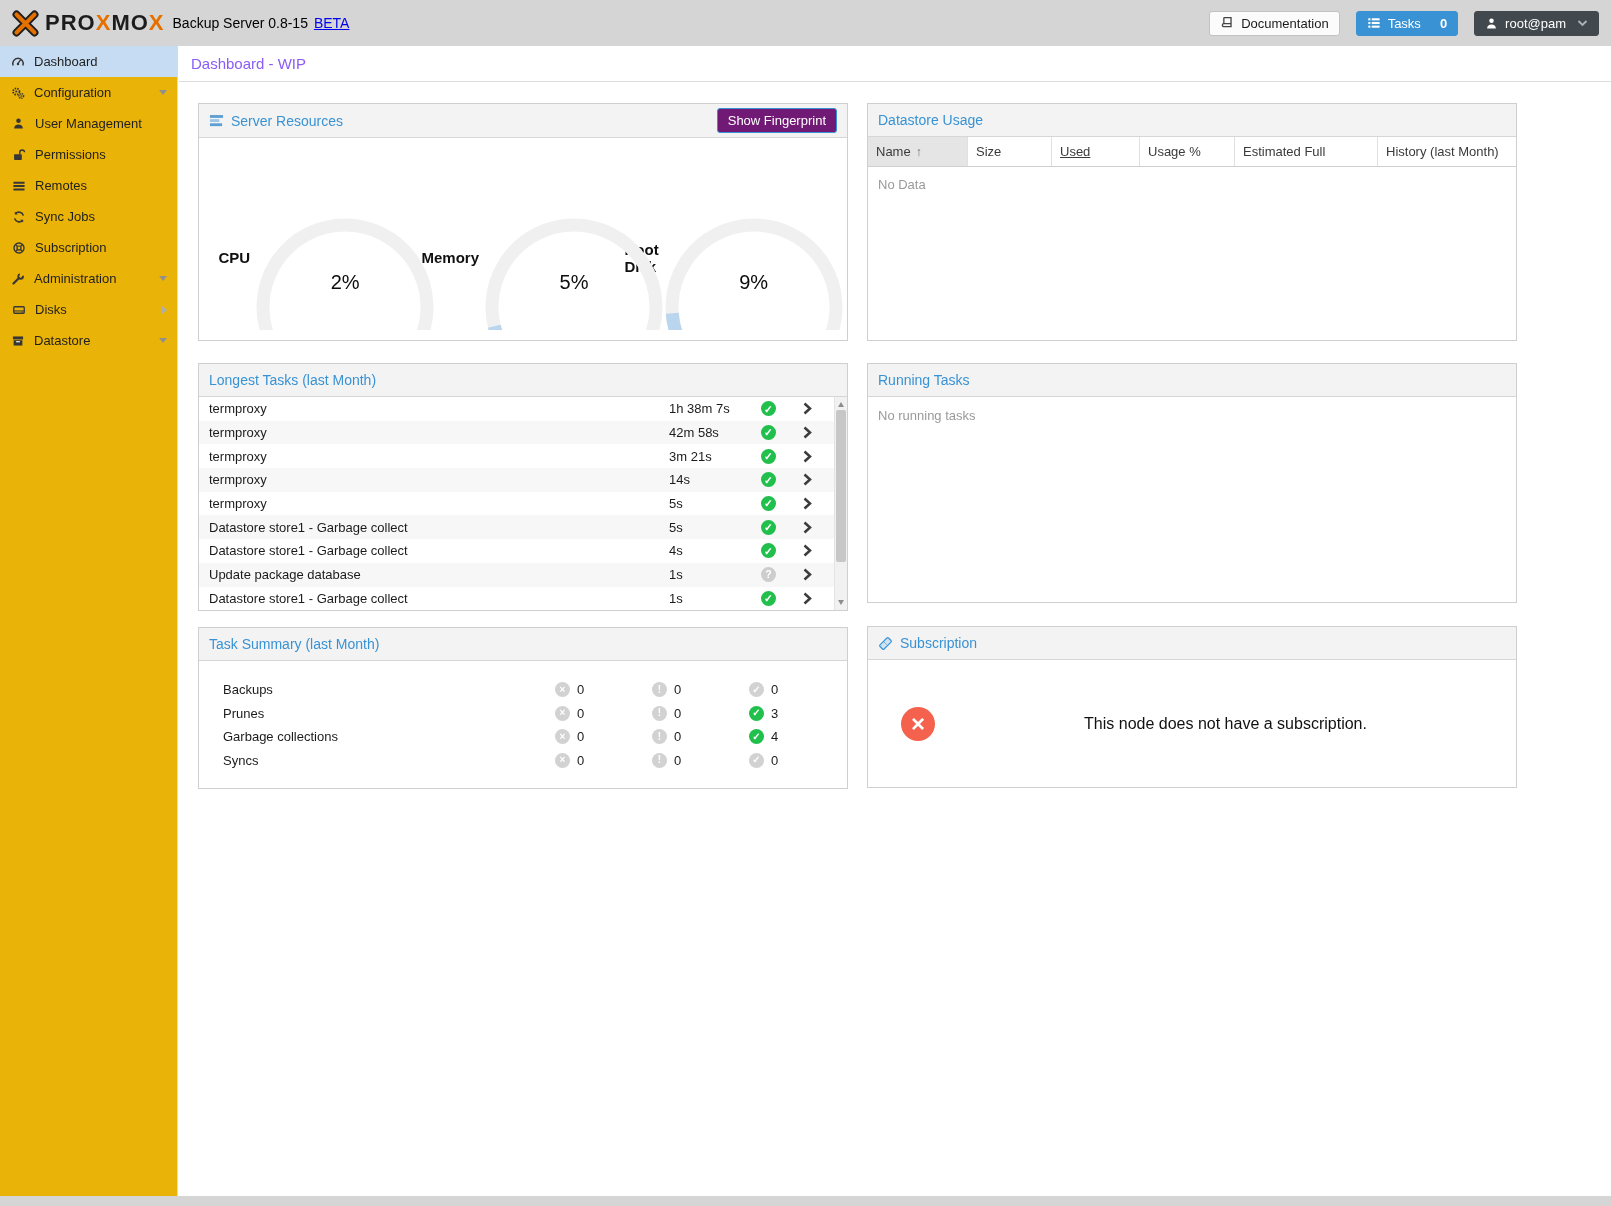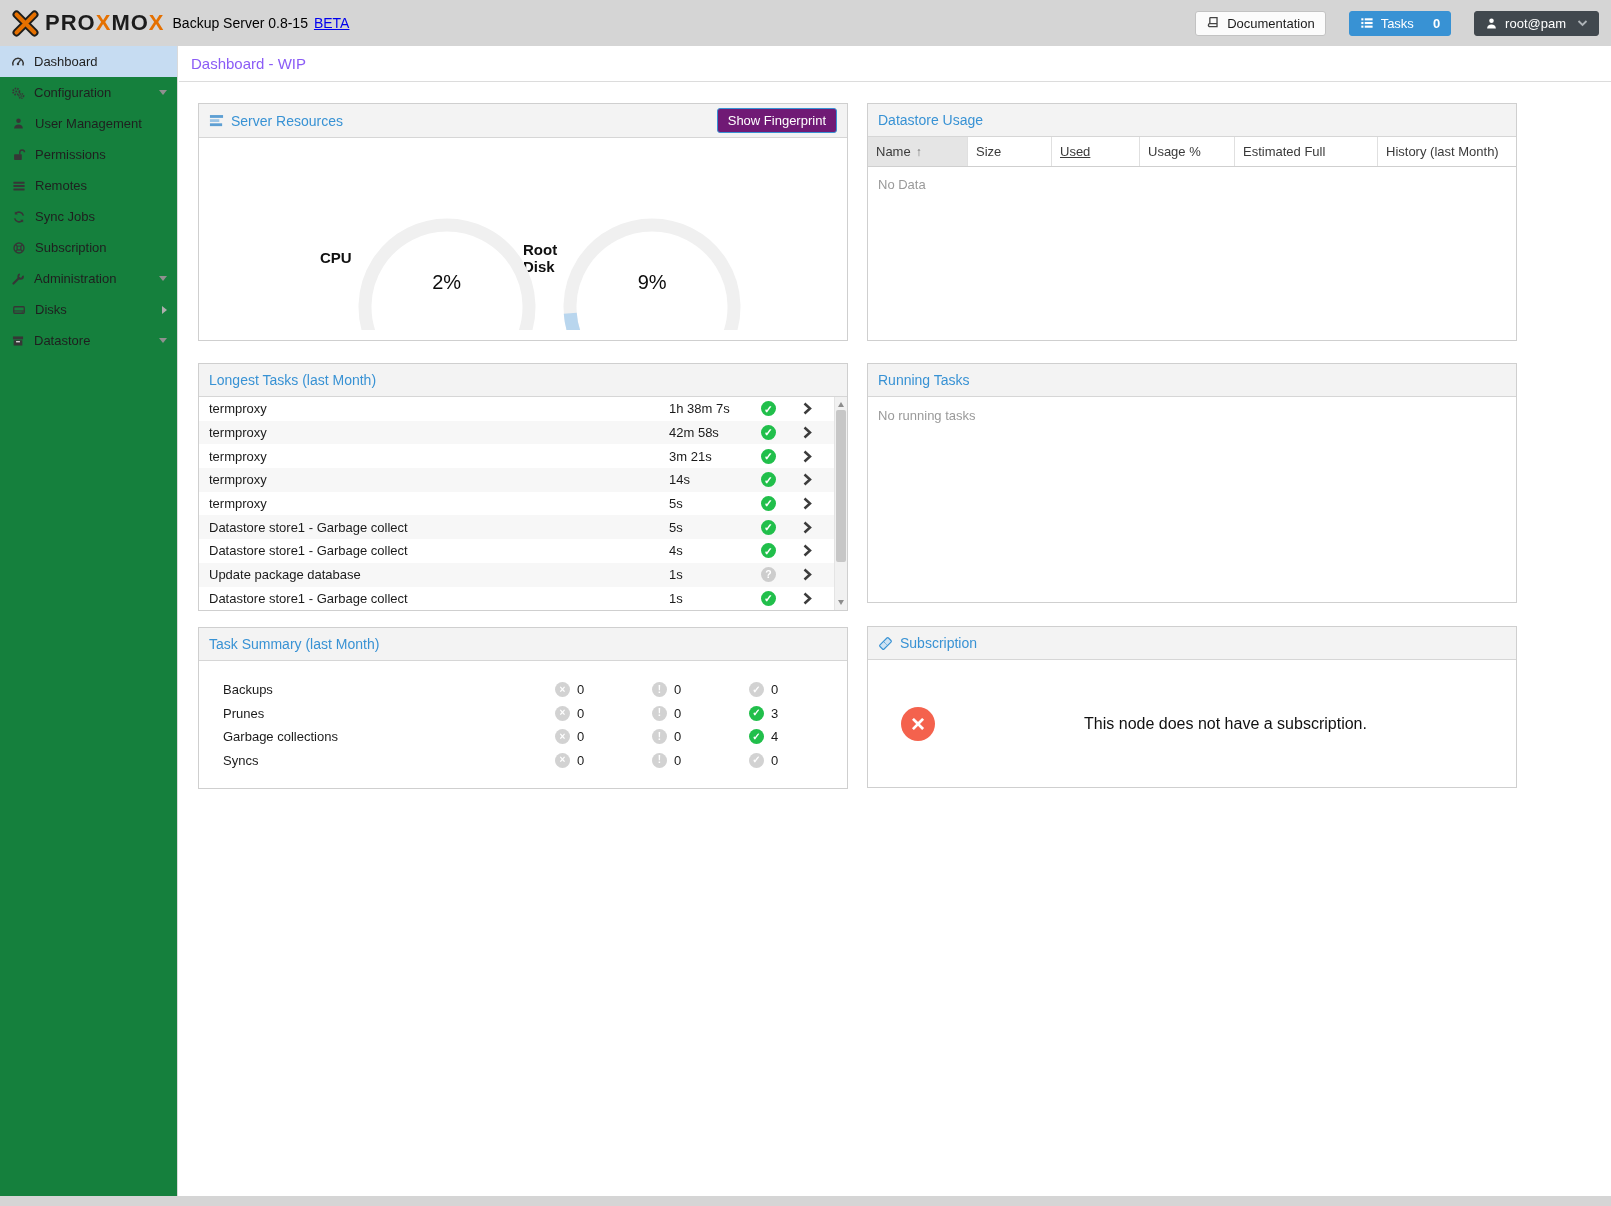--- a/index.html
+++ b/index.html
@@ -13,33 +13,33 @@
   .topbar {
     position:absolute; top:0; left:0; width:1611px; height:46px;
     background:#d5d5d5; display:flex; align-items:center; padding:0 12px;
   }
   .logo { display:flex; align-items:center; gap:6px; }
   .logo-mark { width:27px; height:27px; }
   .wordmark { font-weight:bold; font-size:22px; letter-spacing:1px; color:#1c1c1c; }
   .wordmark .ac { color:#e57000; }
   .product { font-size:14px; margin-left:8px; color:#000; }
   .beta-link { font-size:14px; margin-left:6px; color:#0000ee; text-decoration:underline; cursor:pointer; }
-  .topbar-right { margin-left:auto; display:flex; align-items:center; gap:23px; }
+  .topbar-right { margin-left:auto; display:flex; align-items:center; gap:16px; }
   .btn { height:25px; display:inline-flex; align-items:center; gap:7px; padding:0 10px;
          border-radius:3px; font-size:13px; cursor:pointer; }
   .btn-doc { background:#fbfbfb; border:1px solid #c2c2c2; color:#1b1b1b; }
   .btn-tasks { background:#3892d4; border:1px solid #3892d4; color:#fff; }
   .btn-tasks .count { margin-left:12px; font-weight:bold; }
   .btn-user { background:#41484e; border:1px solid #41484e; color:#fff; }
   .btn-user .chev { margin-left:4px; opacity:.8; }
 
   
   .sidebar {
     position:absolute; top:46px; left:0; width:178px; bottom:10px;
-    background:#15803d; border-right:1px solid #dadada;
+    background:#eab308; border-right:1px solid #dadada;
   }
   .sb-item { height:31px; display:flex; align-items:center; font-size:13px; color:#1f1f1f; cursor:pointer; }
   .sb-item.lvl1 { padding-left:9px; }
   .sb-item.lvl2 { padding-left:10px; }
   .sb-item.selected { background:#c6dcf2; }
   .sb-ic { width:17px; margin-right:8px; display:flex; justify-content:center; color:#363636; flex:0 0 17px; }
   .arr-down { margin-left:auto; margin-right:10px; width:0; height:0;
       border-left:4.5px solid transparent; border-right:4.5px solid transparent; border-top:5px solid #909090; }
   .arr-right { margin-left:auto; margin-right:10px; width:0; height:0;
       border-top:4.5px solid transparent; border-bottom:4.5px solid transparent; border-left:5px solid #aeaeae; }
@@ -313,20 +313,30 @@
             <div class="g-label">CPU</div>
             <div class="g-wrap">
               <svg width="190" height="117" viewBox="0 0 190 117">
                 <path d="M20.7 128.7 A 82 82 0 1 1 169.3 128.7" fill="none" stroke="#f0f0f0" stroke-width="13"></path>
                 <path d="M20.7 128.7 A 82 82 0 1 1 169.3 128.7" fill="none" stroke="#b9d6ee" stroke-width="13" pathLength="100" stroke-dasharray="2 100"></path>
               </svg>
               <div class="g-val">2%</div>
             </div>
           </div>
           <div class="gauge">
+            <div class="g-label">Memory</div>
+            <div class="g-wrap">
+              <svg width="190" height="117" viewBox="0 0 190 117">
+                <path d="M20.7 128.7 A 82 82 0 1 1 169.3 128.7" fill="none" stroke="#f0f0f0" stroke-width="13"></path>
+                <path d="M20.7 128.7 A 82 82 0 1 1 169.3 128.7" fill="none" stroke="#b9d6ee" stroke-width="13" pathLength="100" stroke-dasharray="5 100"></path>
+              </svg>
+              <div class="g-val">5%</div>
+            </div>
+          </div>
+          <div class="gauge">
             <div class="g-label">Root Disk</div>
             <div class="g-wrap">
               <svg width="190" height="117" viewBox="0 0 190 117">
                 <path d="M20.7 128.7 A 82 82 0 1 1 169.3 128.7" fill="none" stroke="#f0f0f0" stroke-width="13"></path>
                 <path d="M20.7 128.7 A 82 82 0 1 1 169.3 128.7" fill="none" stroke="#b9d6ee" stroke-width="13" pathLength="100" stroke-dasharray="9 100"></path>
               </svg>
               <div class="g-val">9%</div>
             </div>
           </div>
         </div>

